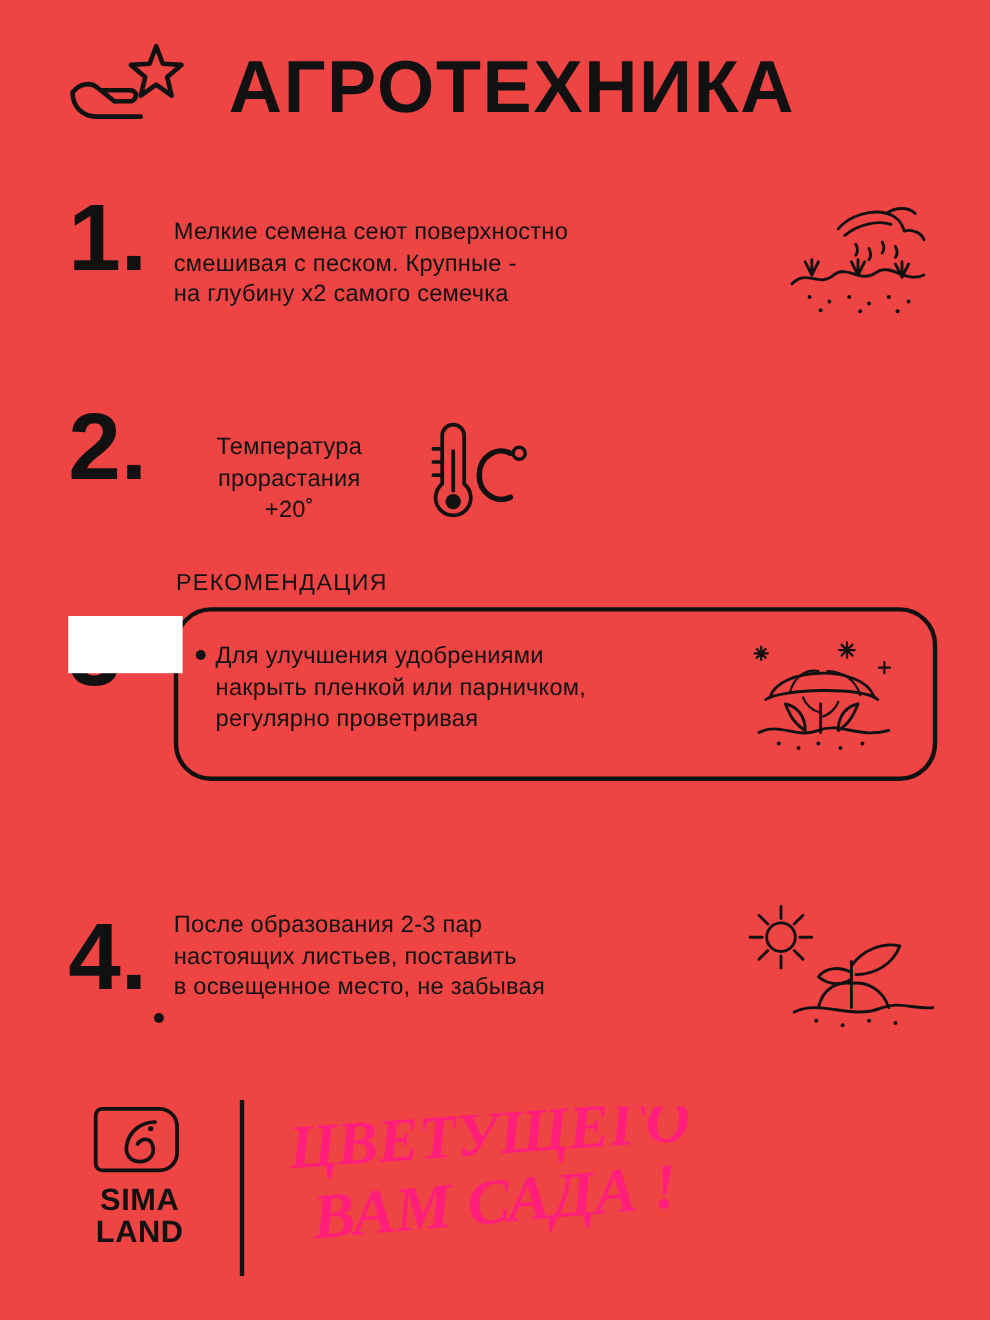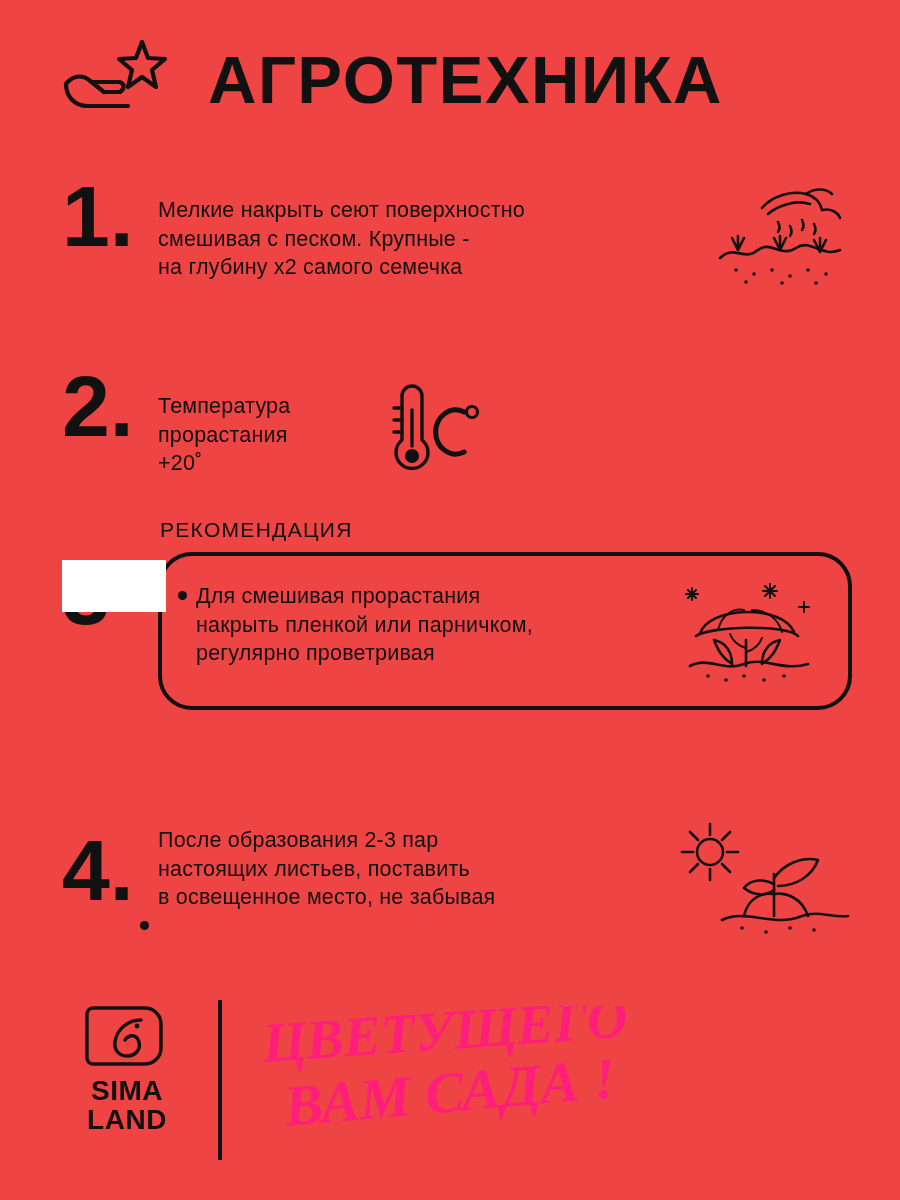--- a/index.html
+++ b/index.html
@@ -69,21 +69,21 @@
     vertical-align: 3px;
   }
 
   
   #step1 { top: 182px; left: 62px; width: 800px; }
   #step1 .step-text { padding-top: 14px; width: 500px; }
   #step1 .art { position: absolute; left: 648px; top: 2px; width: 140px; height: 108px; }
 
   
   #step2 { top: 372px; left: 62px; width: 800px; }
-  #step2 .step-text { padding-top: 20px; width: 210px; }
+  #step2 .step-text { padding-top: 20px; width: 210px; text-align: center; }
   #step2 .art { position: absolute; left: 310px; top: 8px; width: 130px; height: 100px; }
 
   
   #step3 { top: 518px; left: 62px; width: 800px; }
   #step3 .step-num { padding-top: 42px; }
   .rec-label {
     font-size: 21px;
     letter-spacing: 1.3px;
     margin-left: 2px;
     margin-bottom: 10px;
@@ -161,21 +161,21 @@
         <path d="M4 48 C4 60 12 70 26 70 L66 70"></path>
         <path d="M30 46 L56 46 C62 46 64 52 58 56 L42 56"></path>
       </svg>
     </span>
     <div class="header-title">АГРОТЕХНИКА</div>
   </div>
 
   <div class="step" id="step1">
     <div class="step-num">1.</div>
     <div class="step-text">
-      <div>Мелкие накрыть сеют поверхностно</div>
+      <div>Мелкие семена сеют поверхностно</div>
       <div>смешивая с песком. Крупные -</div>
       <div>на глубину х2 самого семечка</div>
     </div>
     <span class="art">
       <svg viewBox="0 0 140 108" width="140" height="108" fill="none" stroke="#111" stroke-width="2.6" stroke-linecap="round" stroke-linejoin="round">
         <path d="M52 24 C62 12 82 6 96 10 C104 12 110 18 112 26"></path>
         <path d="M58 30 C70 20 88 16 100 20"></path>
         <path d="M96 10 C104 4 116 4 122 10"></path>
         <path d="M112 26 C120 24 128 28 130 34"></path>
         <path d="M68 38 q3 6 0 10"></path>
@@ -217,21 +217,21 @@
       </svg>
     </span>
   </div>
 
   <div class="step" id="step3">
     <div class="step-num">3</div>
     <div>
       <div class="rec-label">РЕКОМЕНДАЦИЯ</div>
       <div class="rec-box">
         <div class="step-text">
-          <div><span class="bullet-dot"></span><span>Для смешивая прорастания</span></div>
+          <div><span class="bullet-dot"></span><span>Для улучшения удобрениями</span></div>
           <div style="padding-left:18px">накрыть пленкой или парничком,</div>
           <div style="padding-left:18px">регулярно проветривая</div>
         </div>
         <span class="art">
           <svg viewBox="0 0 150 112" width="150" height="112" fill="none" stroke="#111" stroke-width="2.6" stroke-linecap="round" stroke-linejoin="round">
             <path d="M18 10 l0 12 M12 16 l12 0 M14 12 l8 8 M22 12 l-8 8" stroke-width="2"></path>
             <path d="M96 6 l0 14 M89 13 l14 0 M91 8 l10 10 M101 8 l-10 10" stroke-width="2"></path>
             <path d="M130 24 l0 10 M125 29 l10 0" stroke-width="2"></path>
             <path d="M26 56 C34 28 108 26 120 54"></path>
             <path d="M22 58 C36 48 112 46 124 58"></path>

